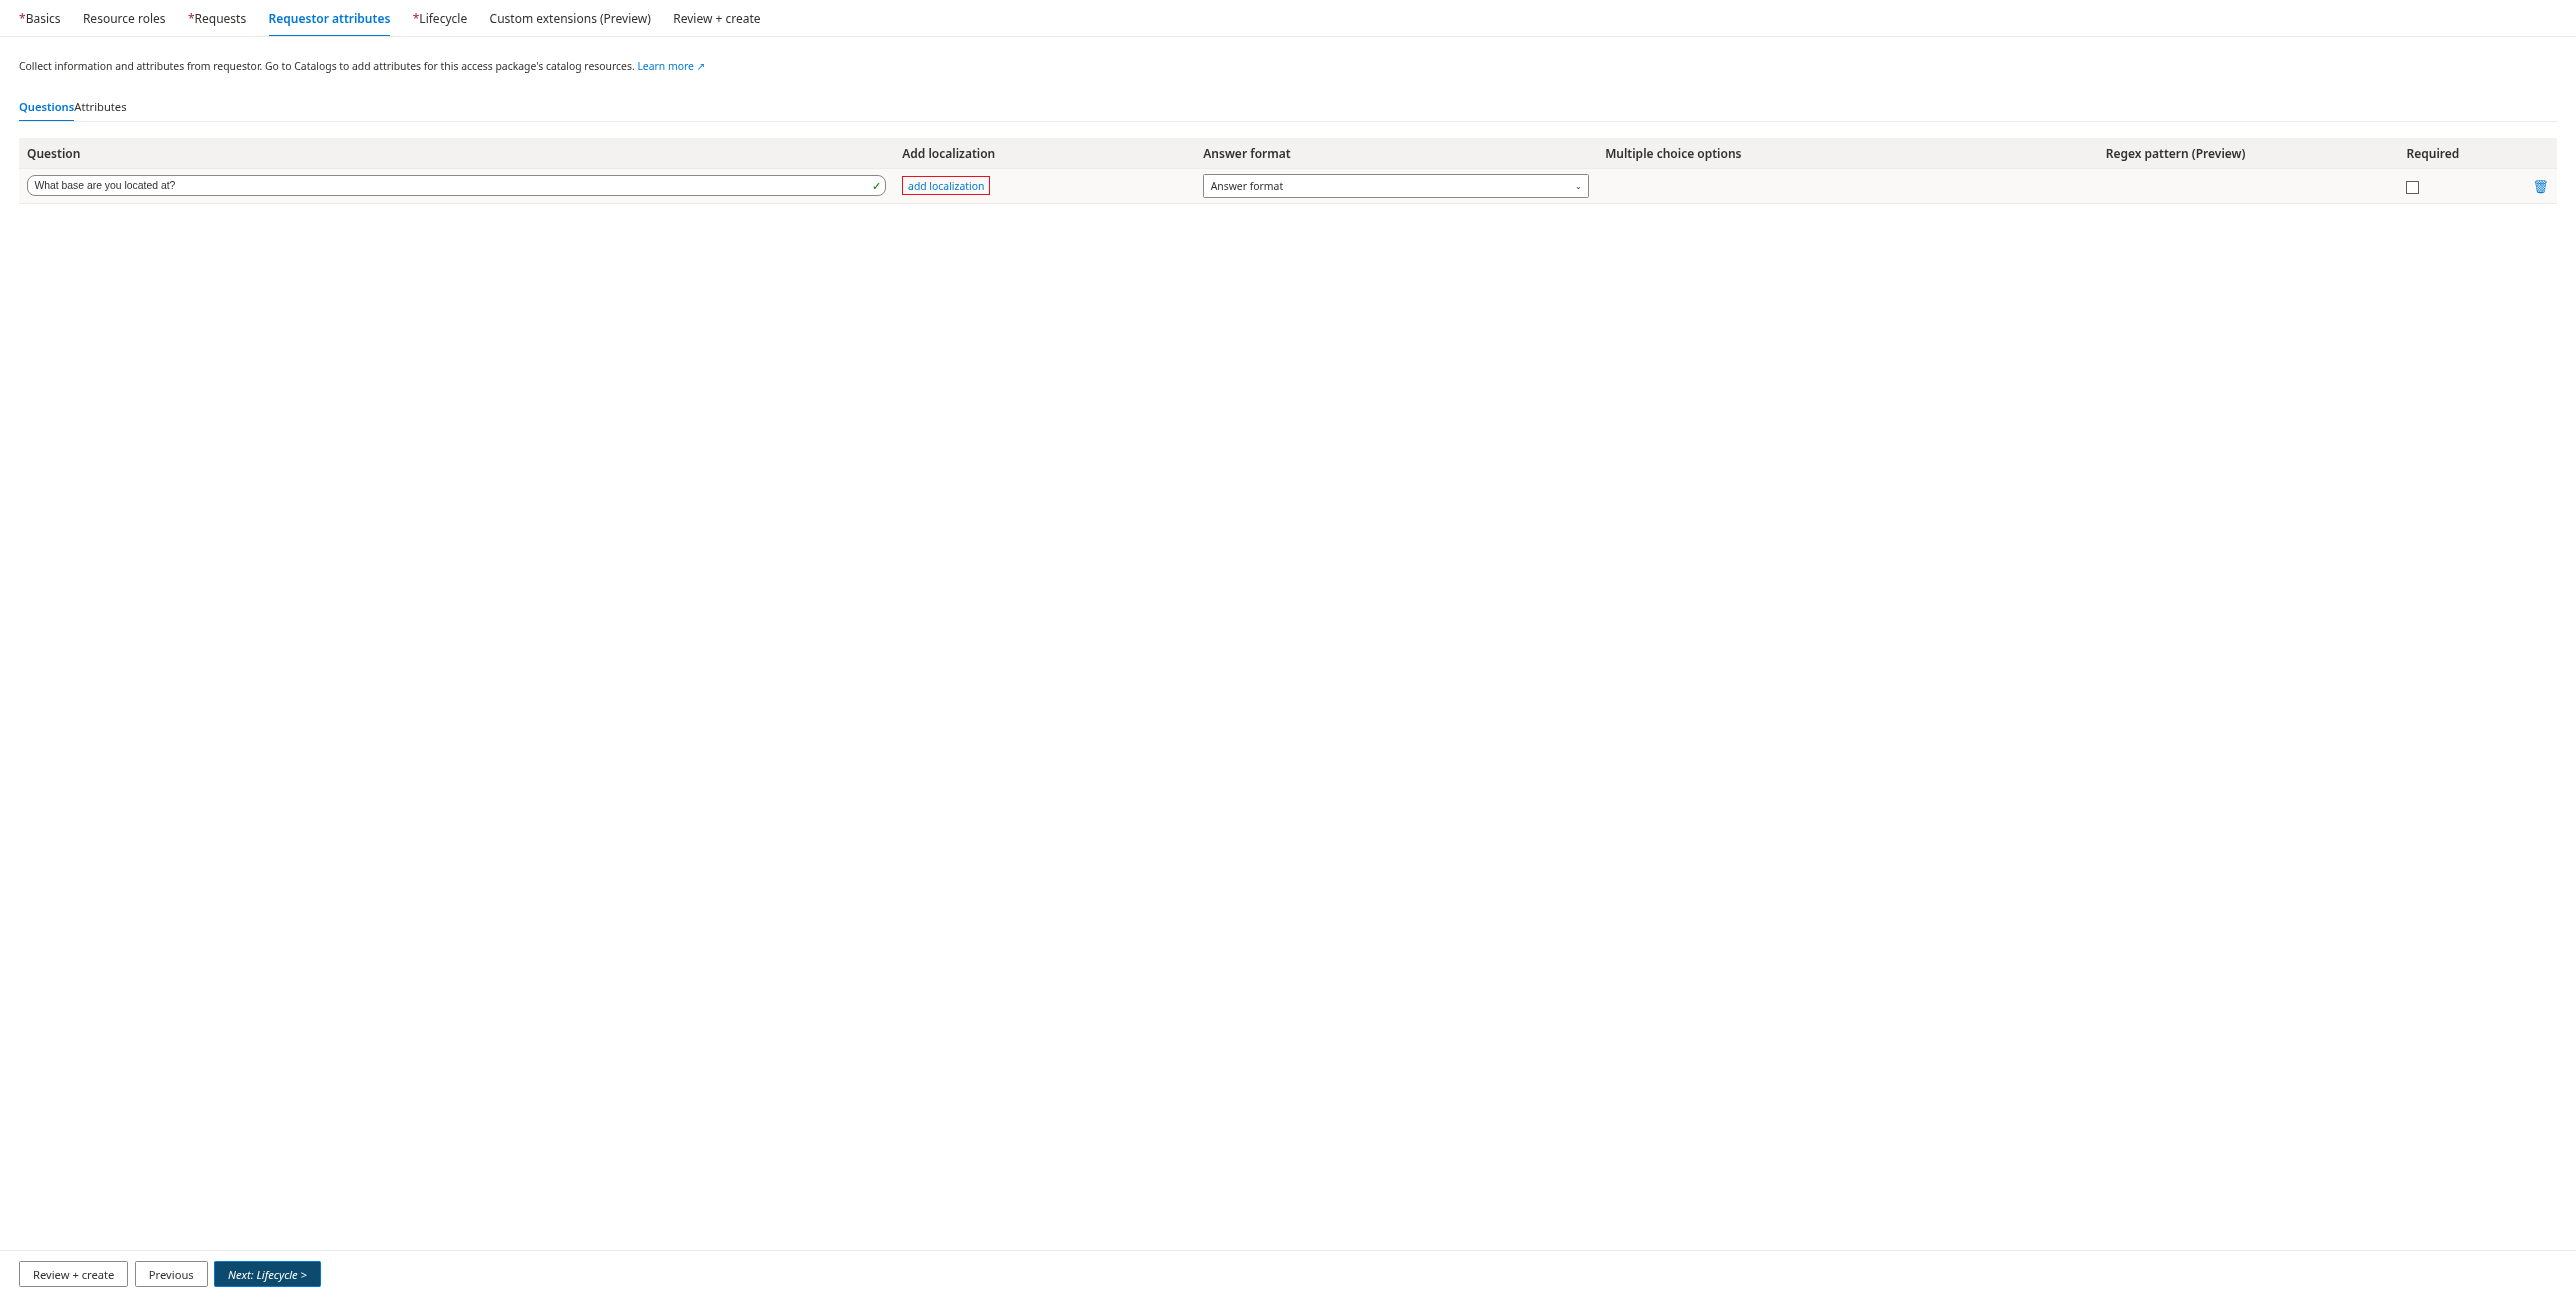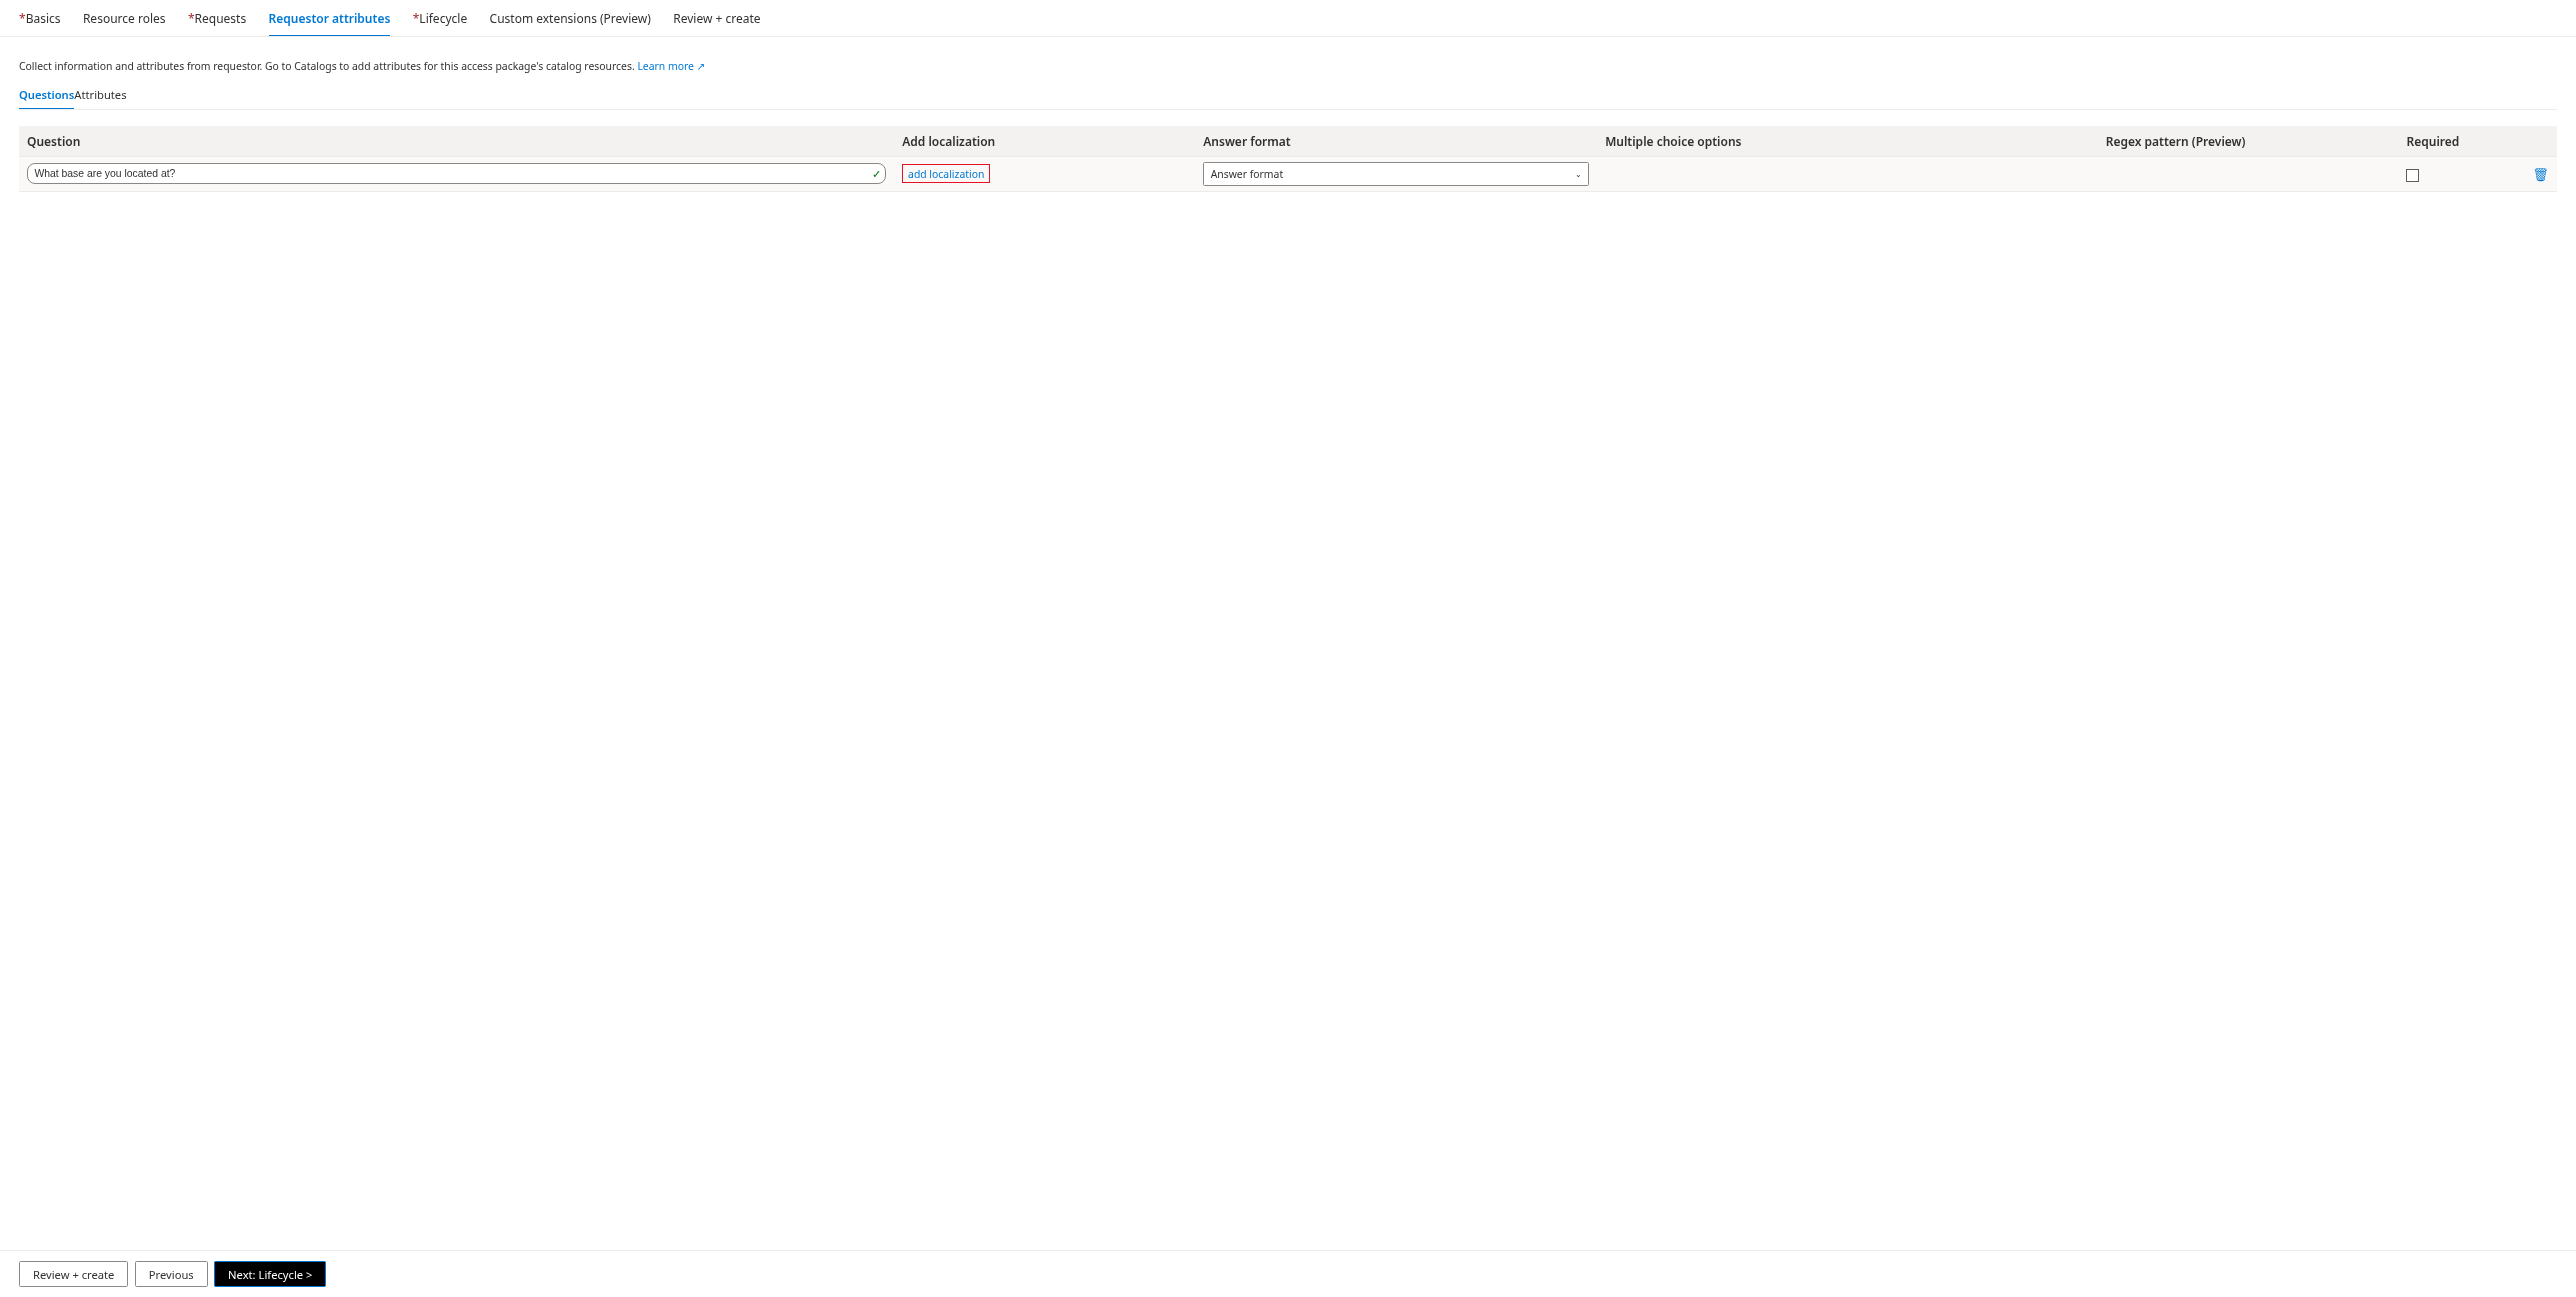--- a/index.html
+++ b/index.html
@@ -38,21 +38,21 @@
       font-weight: 600;
       border-bottom: 1.6px solid #0078d4;
     }
     .nav-tab .required-star {
       color: #a4262c;
     }
     
     .description {
       font-size: 10.4px;
       color: #323130;
-      margin-bottom: 12px;
+      margin-bottom: 24px;
       line-height: 1.5;
     }
     .description a {
       color: #0078d4;
       text-decoration: none;
     }
     
     .sub-tabs {
       display: flex;
       border-bottom: 0.8px solid #edebe9;
@@ -187,22 +187,23 @@
       border-radius: 1.6px;
       font-family: inherit;
     }
     .btn-outline {
       border: 0.8px solid #8a8886;
       background: #fff;
       color: #323130;
     }
     .btn-primary {
       border: 0.8px solid #0078d4;
-      background: #000000;
+      background: #0c4a6e;
       color: #fff;
+      font-style: italic;
     }
     
     .col-question { width: 35%; }
     .col-localization { width: 12%; }
     .col-answer { width: 16%; }
     .col-multiple { width: 20%; }
     .col-regex { width: 12%; }
     .col-required { width: 5%; }
     .col-actions { width: 5%; }
   </style>

